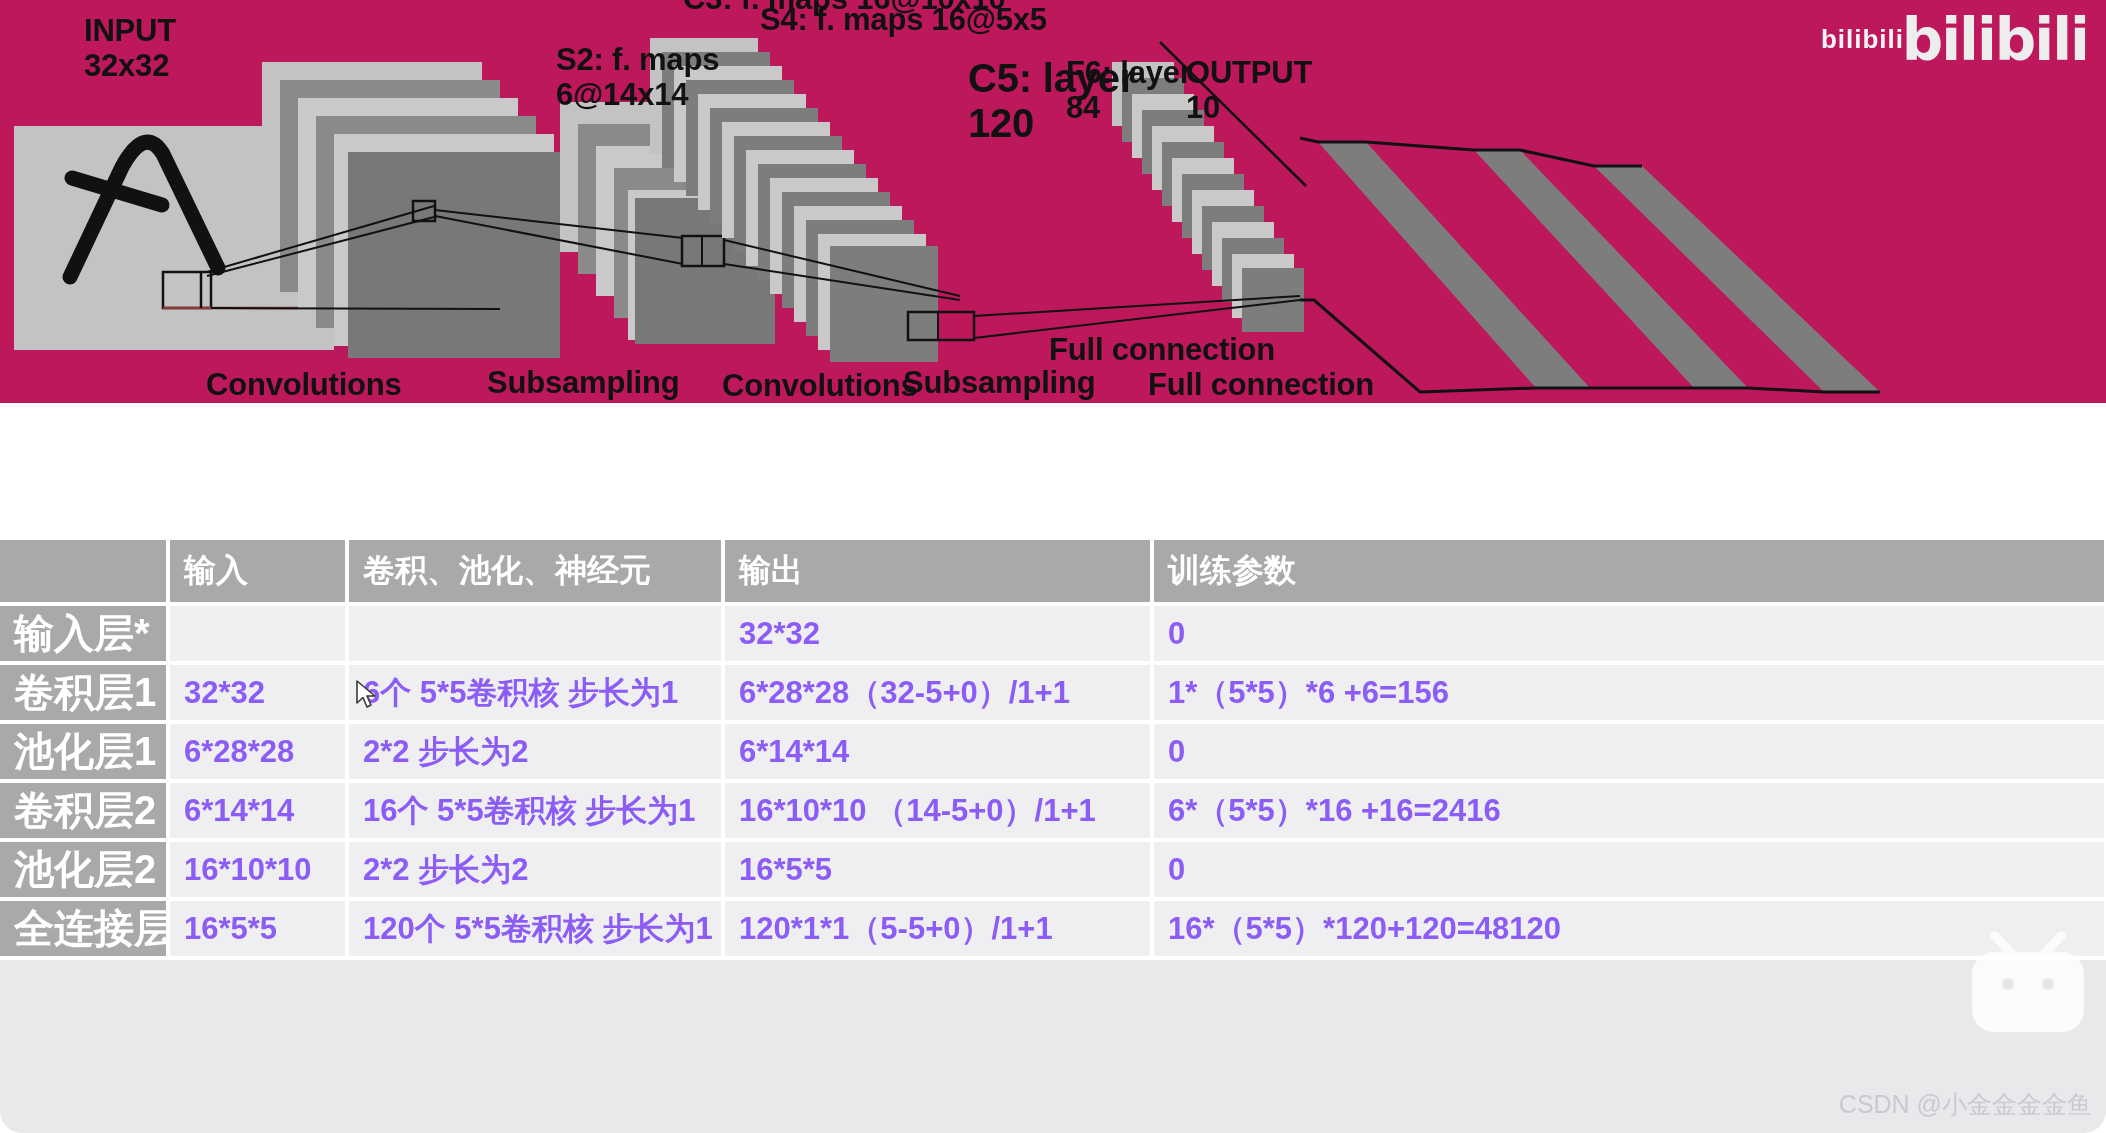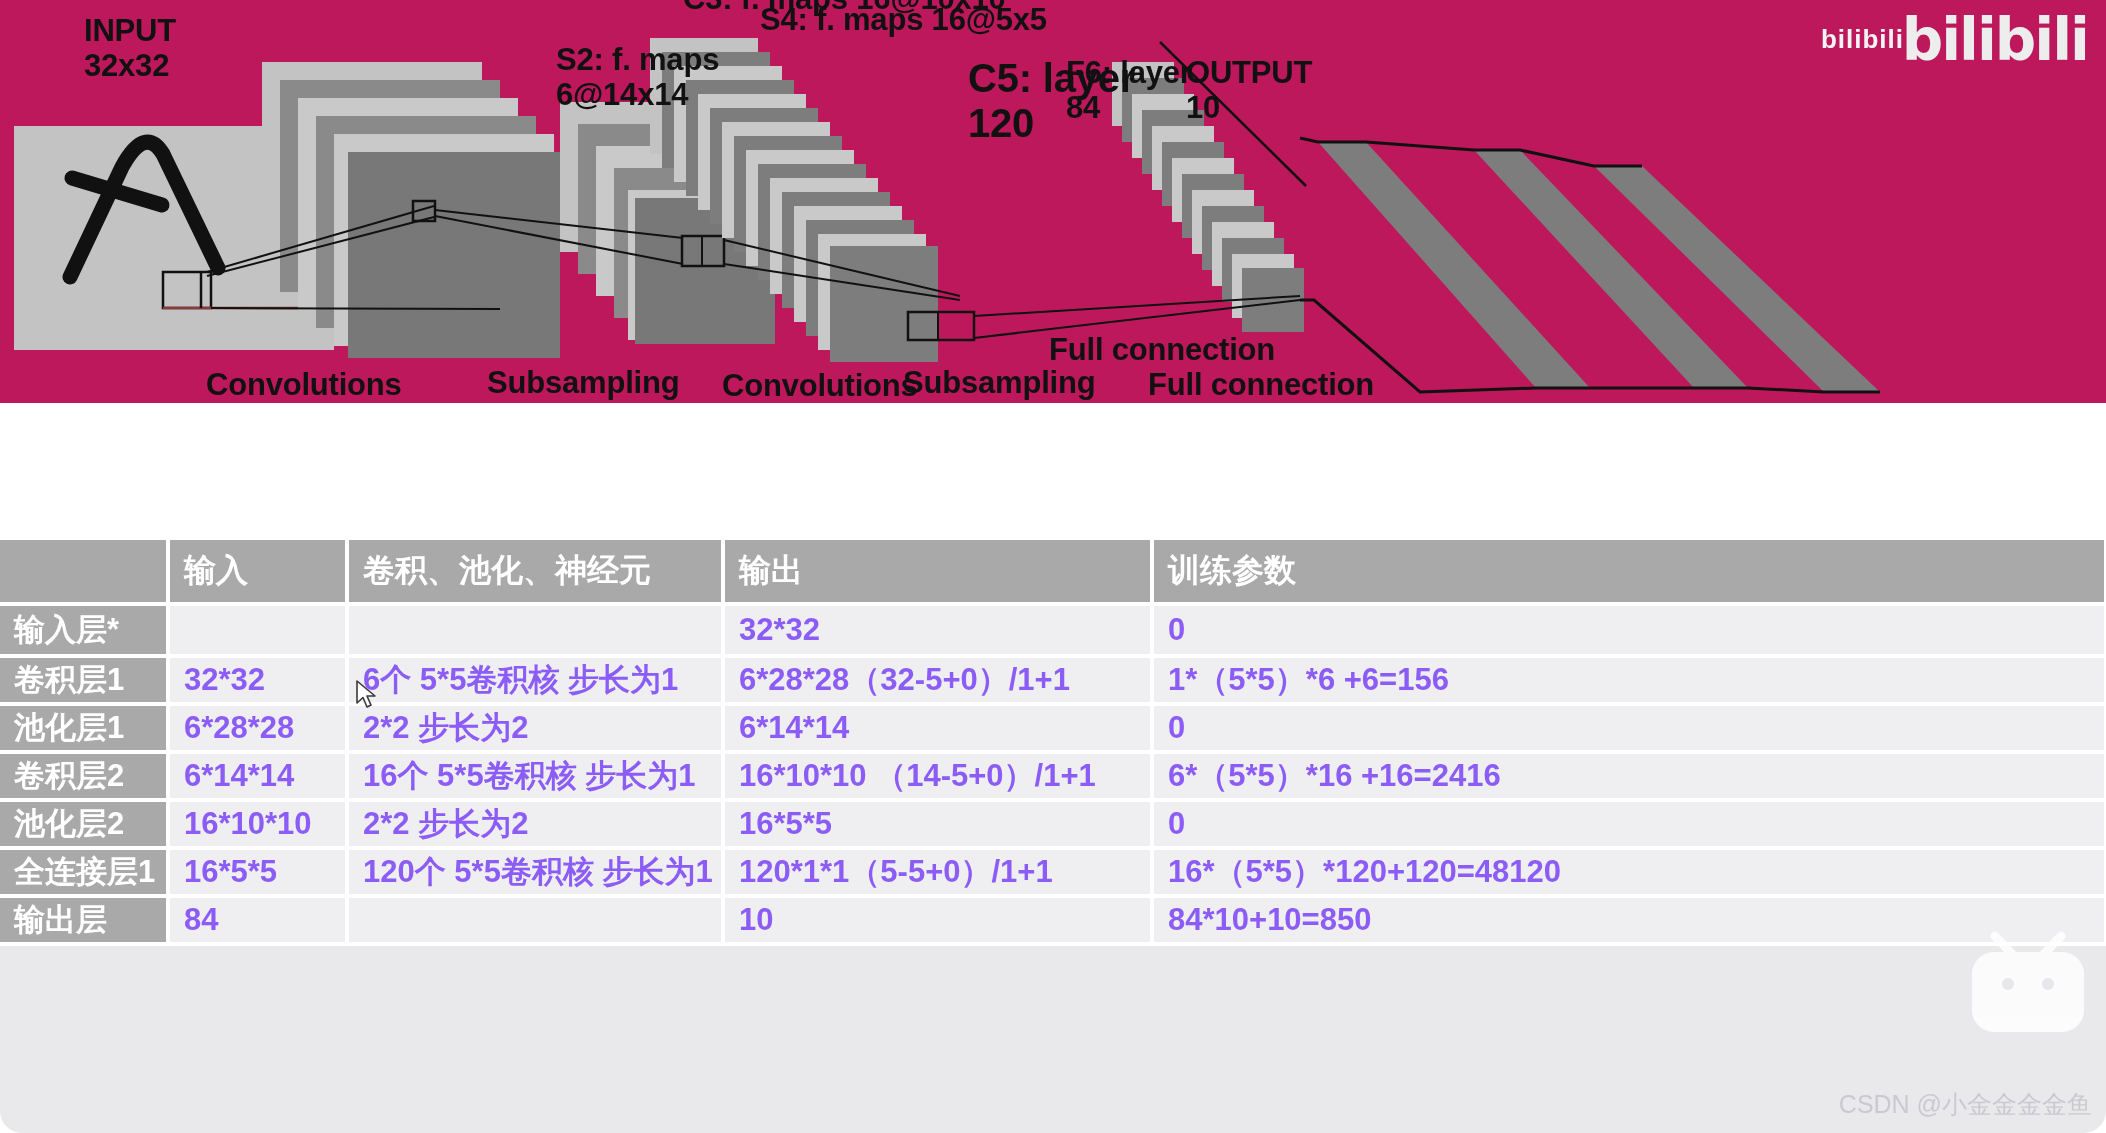--- a/index.html
+++ b/index.html
@@ -80,21 +80,21 @@
     background: #a9a9a9;
     color: #ffffff;
     font-size: 32px;
   }
   table.lenet thead th.corner { background: #a9a9a9; }
   table.lenet tbody td { height: 48px; background: #efeef1; }
   table.lenet tbody th.rowhead {
     height: 48px;
     background: #a9a9a9;
     color: #ffffff;
-    font-size: 31px;
+    font-size: 40px;
     font-weight: 700;
     border-right: 4px solid #ffffff;
     border-bottom: 4px solid #ffffff;
   }
   table.lenet tbody tr:first-child td,
   table.lenet tbody tr:first-child th { height: 52px; }
 
   
   #cursor {
     position: absolute; left: 356px; top: 680px;
@@ -332,27 +332,20 @@
           <td>16*5*5</td>
           <td>0</td>
         </tr>
         <tr>
           <th class="rowhead">全连接层1</th>
           <td>16*5*5</td>
           <td>120个 5*5卷积核 步长为1</td>
           <td>120*1*1（5-5+0）/1+1</td>
           <td>16*（5*5）*120+120=48120</td>
         </tr>
-        <tr>
-          <th class="rowhead">输出层</th>
-          <td>84</td>
-          <td></td>
-          <td>10</td>
-          <td>84*10+10=850</td>
-        </tr>
       </tbody>
     </table>
   </div>
 
   <svg id="wm-logo" viewBox="0 0 132 108">
     <g fill="#ffffff" opacity="0.85">
       <path d="M33 6 L52 26 M99 6 L80 26" stroke="#ffffff" stroke-width="9" fill="none" stroke-linecap="round"></path>
       <rect x="10" y="22" width="112" height="80" rx="22" ry="22"></rect>
     </g>
     <g fill="#e7e7ea">

